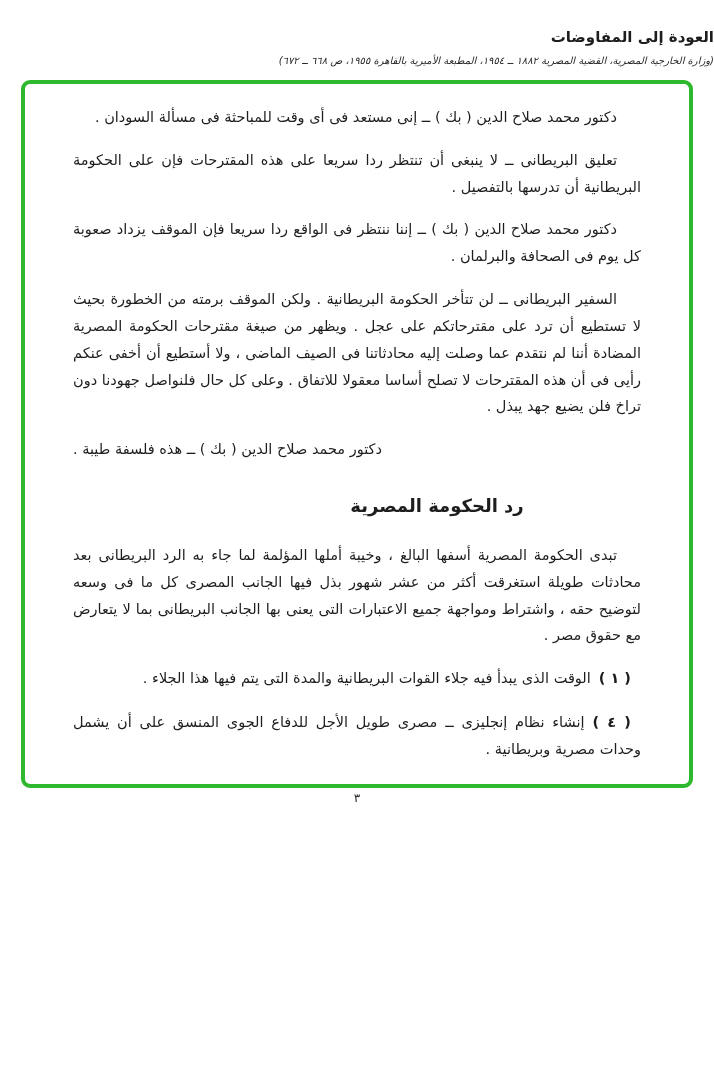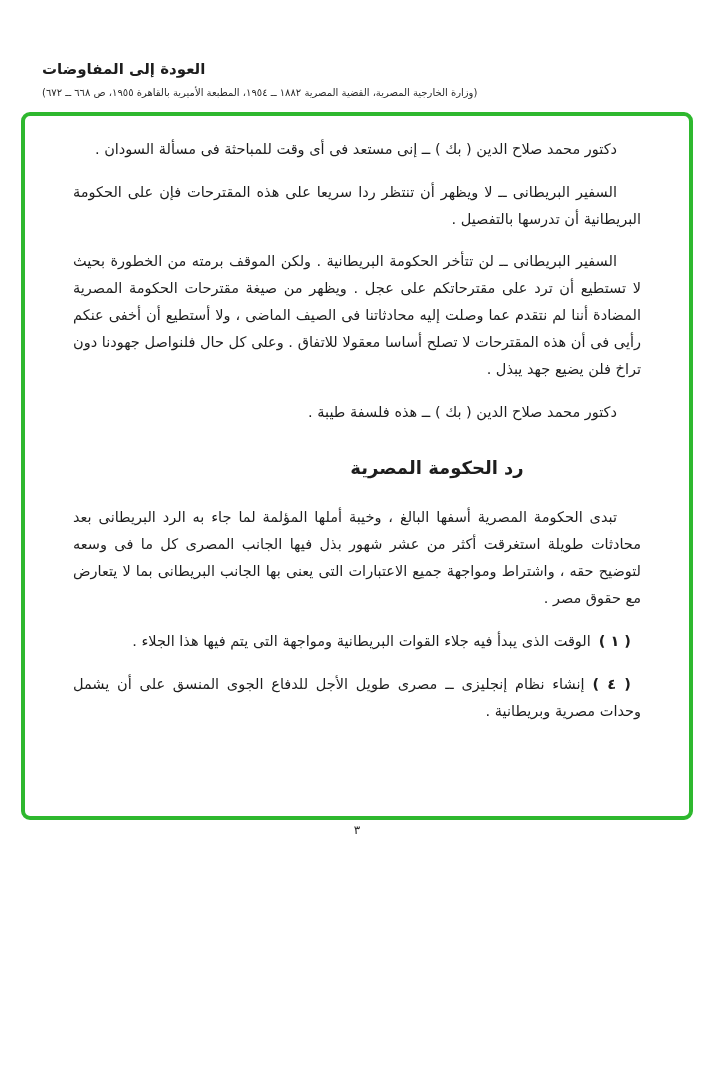--- a/index.html
+++ b/index.html
@@ -10,60 +10,60 @@
     width: 714px;
     height: 1081px;
     background: #ffffff;
     font-family: "DejaVu Sans", sans-serif;
     color: #1d1d1d;
     direction: rtl;
     overflow: hidden;
     position: relative;
   }
   .header {
-    text-align: left;
-    padding-top: 60px;
-    margin-left: 42px;
+    text-align: right;
+    padding-top: 28px;
   }
   .doc-title {
     font-size: 15px;
     font-weight: bold;
     letter-spacing: 0.2px;
   }
   .doc-subtitle {
     font-size: 14px;
     font-weight: bold;
     margin-top: 14px;
     padding: 0 28px;
     line-height: 1.5;
   }
   .doc-citation {
     font-size: 10px;
     margin-top: 9px;
     color: #2a2a2a;
+    font-style: italic;
   }
   .scan-box {
     box-sizing: border-box;
     margin: 14px auto 0 auto;
     width: 672px;
     height: 708px;
     border: 4px solid #2eb82e;
     border-radius: 9px;
     padding: 20px 48px 12px 48px;
     overflow: hidden;
   }
   .dialogue-para, .body-para {
     font-size: 14.5px;
     line-height: 1.85;
     text-align: justify;
     text-indent: 24px;
     margin: 0 0 16px 0;
   }
   .dialogue-para:nth-of-type(5) {
-    text-align: center;
+    text-align: left;
   }
   .section-heading {
     font-size: 18px;
     font-weight: bold;
     text-align: center;
     position: relative;
     left: 80px;
     margin: 32px 0 26px 0;
   }
   .numbered-item {
@@ -88,30 +88,31 @@
 <body>
 
 <div class="header">
   <div class="doc-title">العودة إلى المفاوضات</div>
   <div class="doc-citation">(وزارة الخارجية المصرية، القضية المصرية ١٨٨٢ ــ ١٩٥٤، المطبعة الأميرية بالقاهرة ١٩٥٥، ص ٦٦٨ ــ ٦٧٢)</div>
 </div>
 
 <div class="scan-box">
 
   <p class="dialogue-para">دكتور محمد صلاح الدين ( بك ) ــ إنى مستعد فى أى وقت للمباحثة فى مسألة السودان .</p>
-  <p class="dialogue-para">السفير البريطانى ــ لا ويظهر أن تنتظر ردا سريعا على هذه المقترحات فإن على الحكومة البريطانية أن تدرسها بالتفصيل .</p>
+  <p class="dialogue-para">تعليق البريطانى ــ لا ينبغى أن تنتظر ردا سريعا على هذه المقترحات فإن على الحكومة البريطانية أن تدرسها بالتفصيل .</p>
+  <p class="dialogue-para">دكتور محمد صلاح الدين ( بك ) ــ إننا ننتظر فى الواقع ردا سريعا فإن الموقف يزداد صعوبة كل يوم فى الصحافة والبرلمان .</p>
   <p class="dialogue-para">السفير البريطانى ــ لن تتأخر الحكومة البريطانية . ولكن الموقف برمته من الخطورة بحيث لا تستطيع أن ترد على مقترحاتكم على عجل . ويظهر من صيغة مقترحات الحكومة المصرية المضادة أننا لم نتقدم عما وصلت إليه محادثاتنا فى الصيف الماضى ، ولا أستطيع أن أخفى عنكم رأيى فى أن هذه المقترحات لا تصلح أساسا معقولا للاتفاق . وعلى كل حال فلنواصل جهودنا دون تراخ فلن يضيع جهد يبذل .</p>
   <p class="dialogue-para">دكتور محمد صلاح الدين ( بك ) ــ هذه فلسفة طيبة .</p>
 
   <div class="section-heading">رد الحكومة المصرية</div>
 
   <p class="body-para">تبدى الحكومة المصرية أسفها البالغ ، وخيبة أملها المؤلمة لما جاء به الرد البريطانى بعد محادثات طويلة استغرقت أكثر من عشر شهور بذل فيها الجانب المصرى كل ما فى وسعه لتوضيح حقه ، واشتراط ومواجهة جميع الاعتبارات التى يعنى بها الجانب البريطانى بما لا يتعارض مع حقوق مصر .</p>
 
   <div class="numbered-item">
-    <span class="item-number">( ١ )</span><span>الوقت الذى يبدأ فيه جلاء القوات البريطانية ومواجهة التى يتم فيها هذا الجلاء .</span>
+    <span class="item-number">( ١ )</span><span>الوقت الذى يبدأ فيه جلاء القوات البريطانية والمدة التى يتم فيها هذا الجلاء .</span>
   </div>
   <div class="numbered-item">
     <span class="item-number">( ٤ )</span><span>إنشاء نظام إنجليزى ــ مصرى طويل الأجل للدفاع الجوى المنسق على أن يشمل وحدات مصرية وبريطانية .</span>
   </div>
 
 </div>
 
 <div class="page-number">٣</div>
 
 </body></html>

